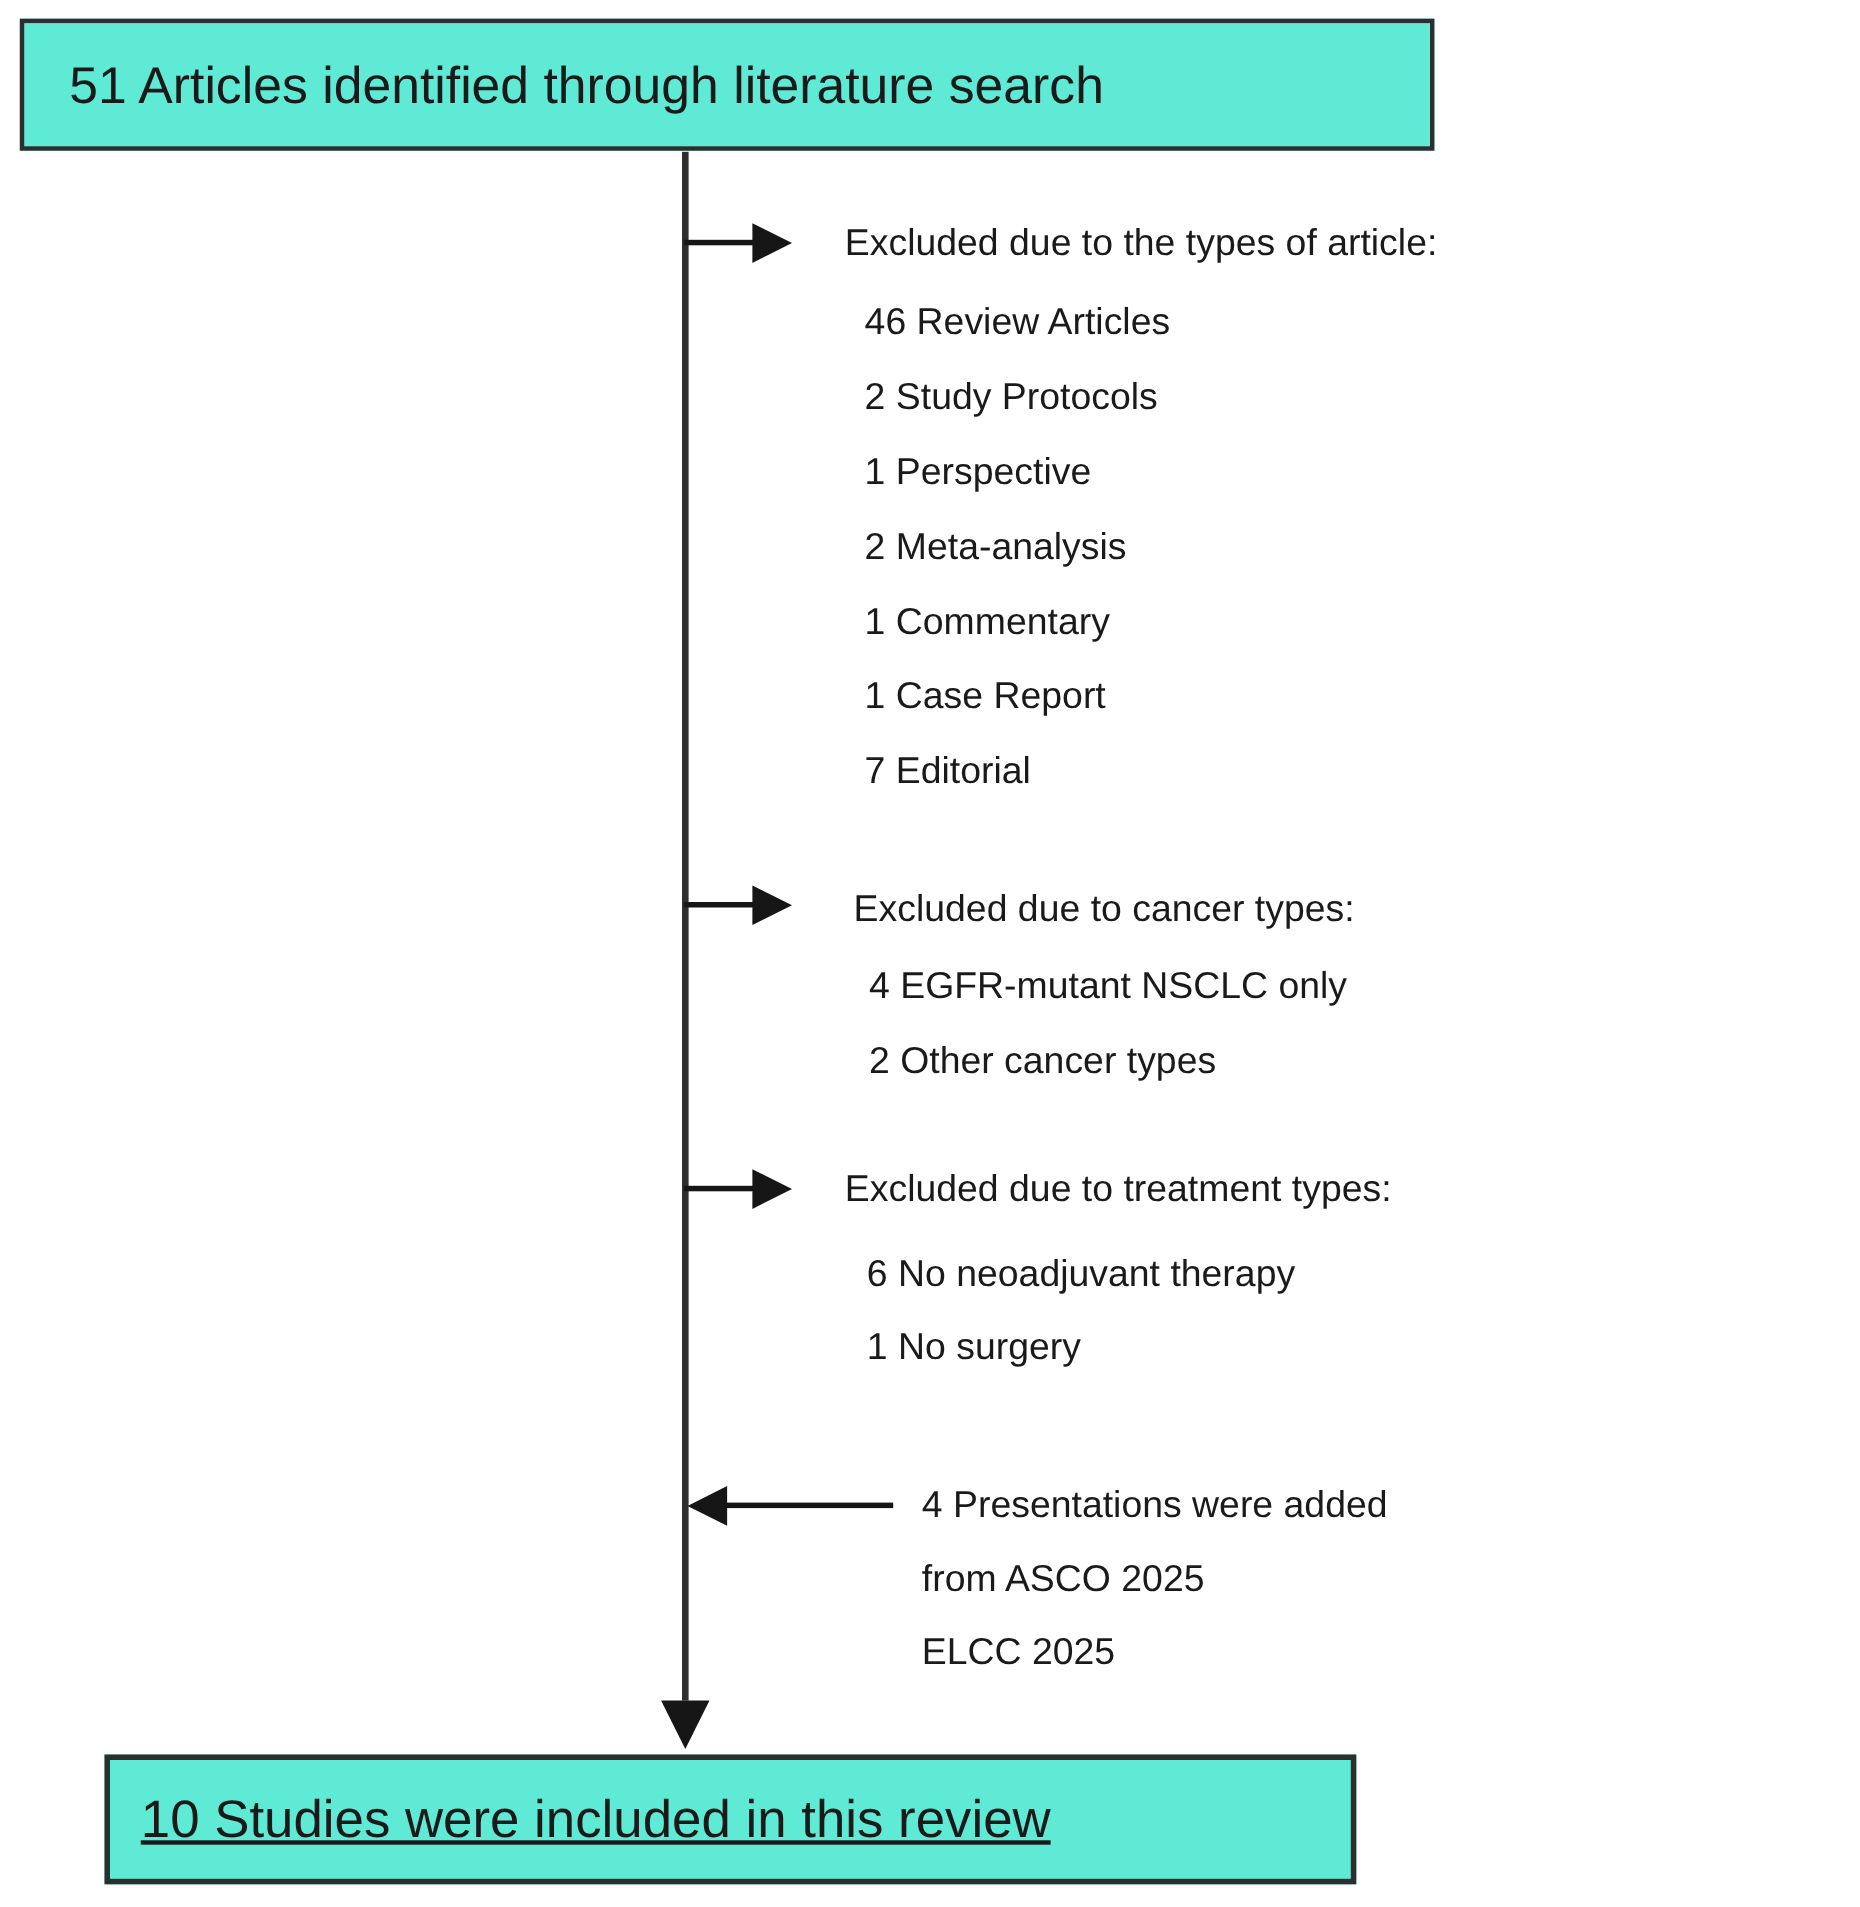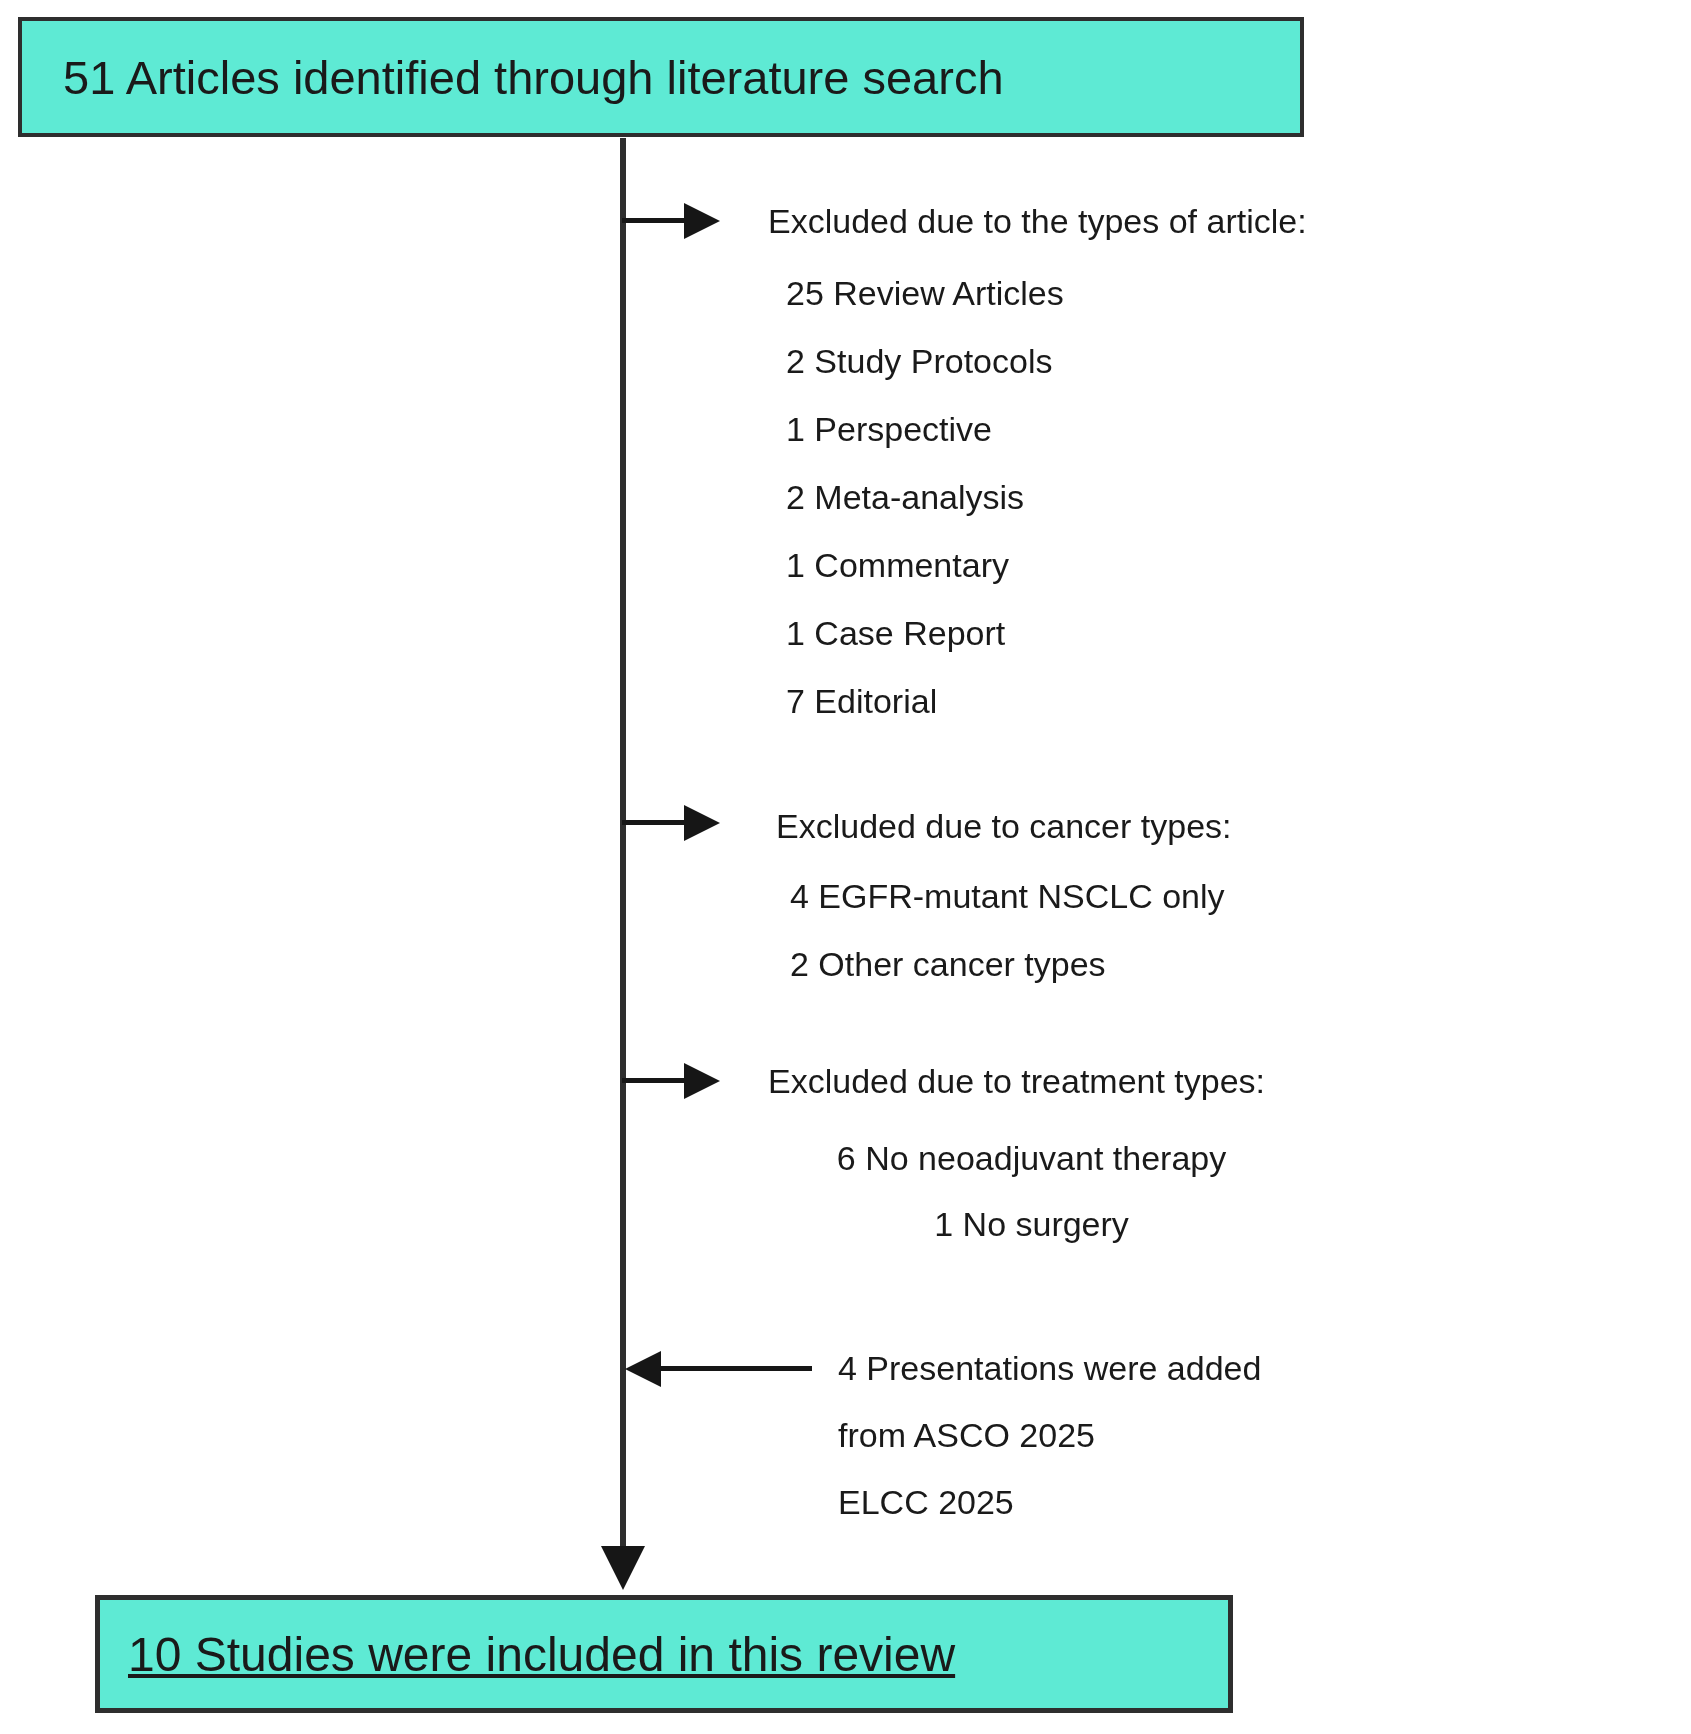--- a/index.html
+++ b/index.html
@@ -84,21 +84,21 @@
     line-height: 68px;
   }
   .section-items div {
     line-height: 68px;
   }
   .sec-1 { left: 768px; top: 187px; }
   .sec-1 .section-items { margin-left: 18px; margin-top: 4px; }
   .sec-2 { left: 776px; top: 792px; }
   .sec-2 .section-items { margin-left: 14px; margin-top: 2px; }
   .sec-3 { left: 768px; top: 1047px; }
-  .sec-3 .section-items { margin-left: 30px; margin-top: 10px; text-align: center; }
+  .sec-3 .section-items { margin-left: 20px; margin-top: 10px; }
   .sec-3 .section-items div { line-height: 66px; }
   .sec-4 { left: 838px; top: 1335px; }
   .sec-4 div { line-height: 67px; }
 </style>
 </head>
 <body>
 
 <div class="canvas">
 
   <div class="flow-box box-top">
@@ -117,21 +117,21 @@
 
   <div class="arrow-shaft-h" style="left:622px; top:1078px; width:64px;"></div>
   <div class="tri tri-right" style="left:684px; top:1063px;"></div>
 
   <div class="tri tri-left" style="left:625px; top:1351px;"></div>
   <div class="arrow-shaft-h" style="left:659px; top:1366px; width:153px;"></div>
 
   <div class="section sec-1">
     <div class="section-heading">Excluded due to the types of article:</div>
     <div class="section-items">
-      <div>25 Review Articles</div>
+      <div>46 Review Articles</div>
       <div>2 Study Protocols</div>
       <div>1 Perspective</div>
       <div>2 Meta-analysis</div>
       <div>1 Commentary</div>
       <div>1 Case Report</div>
       <div>7 Editorial</div>
     </div>
   </div>
 
   <div class="section sec-2">

